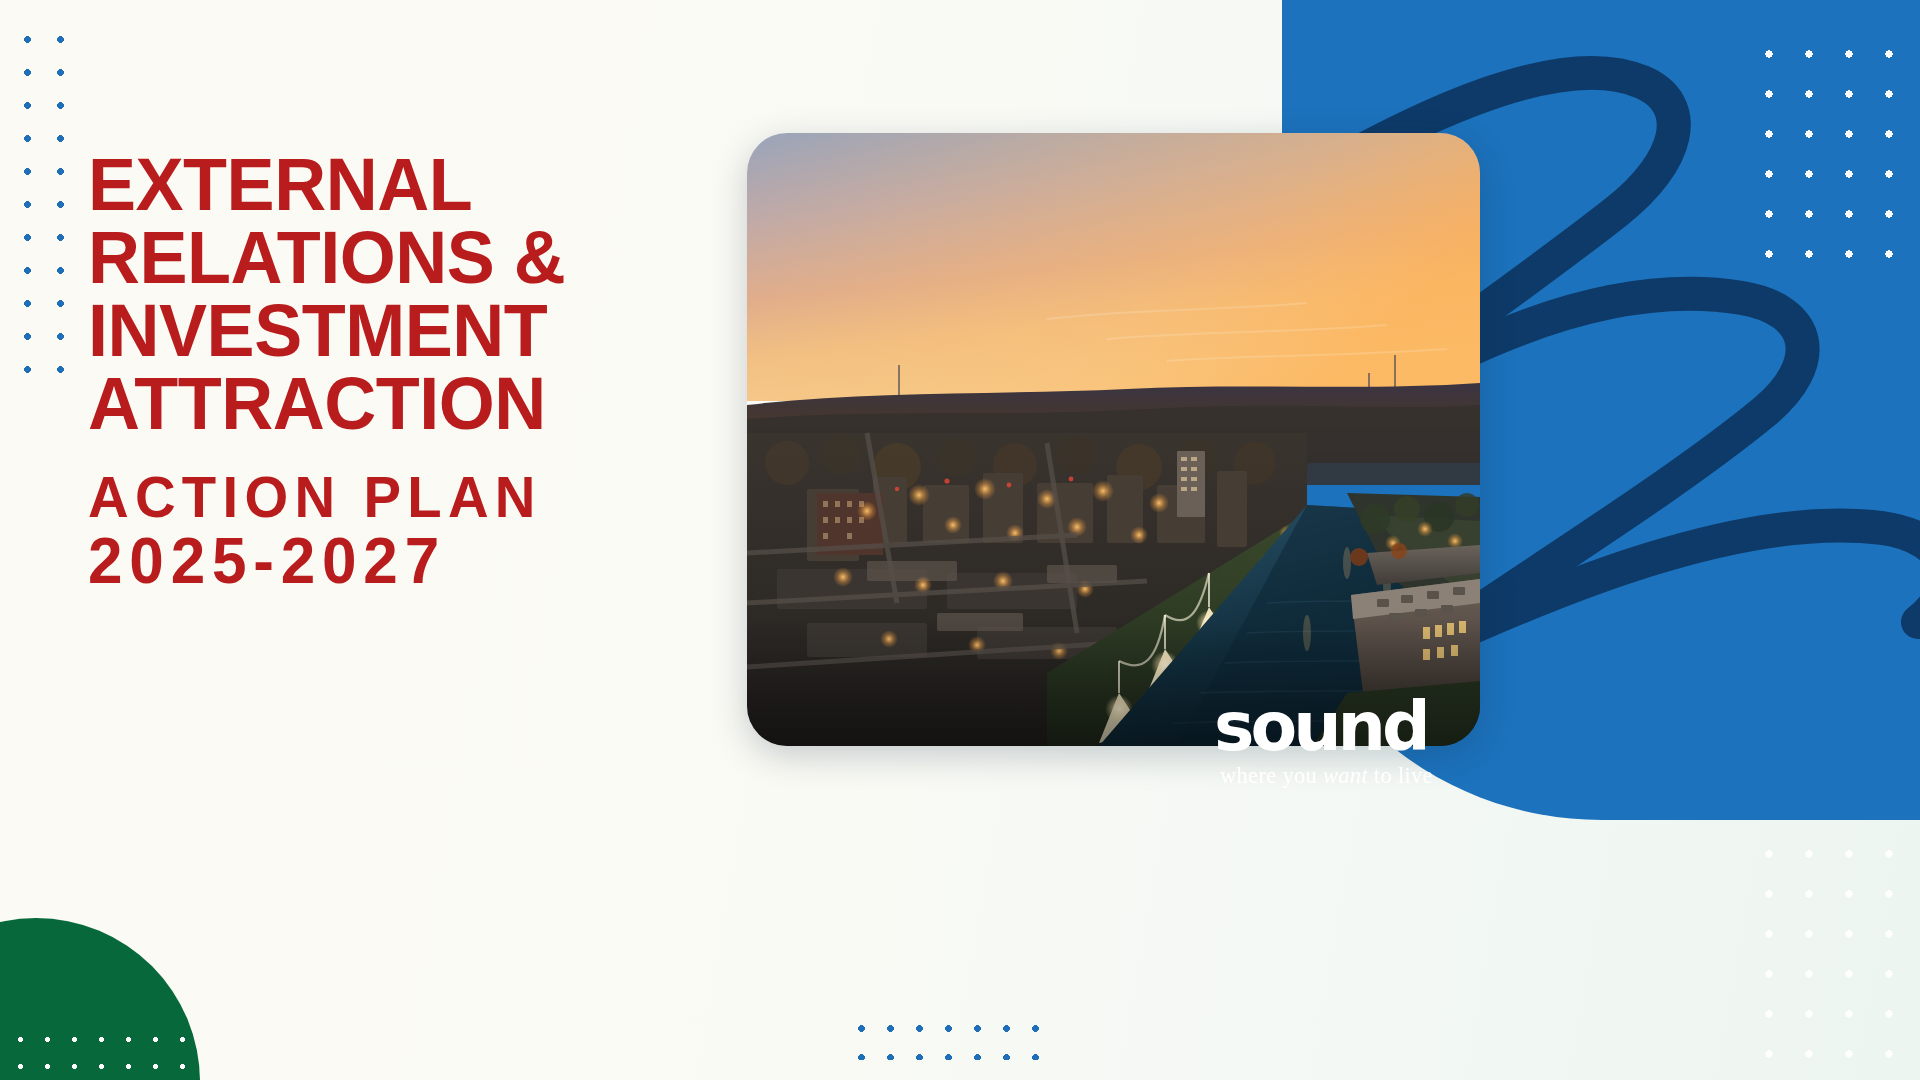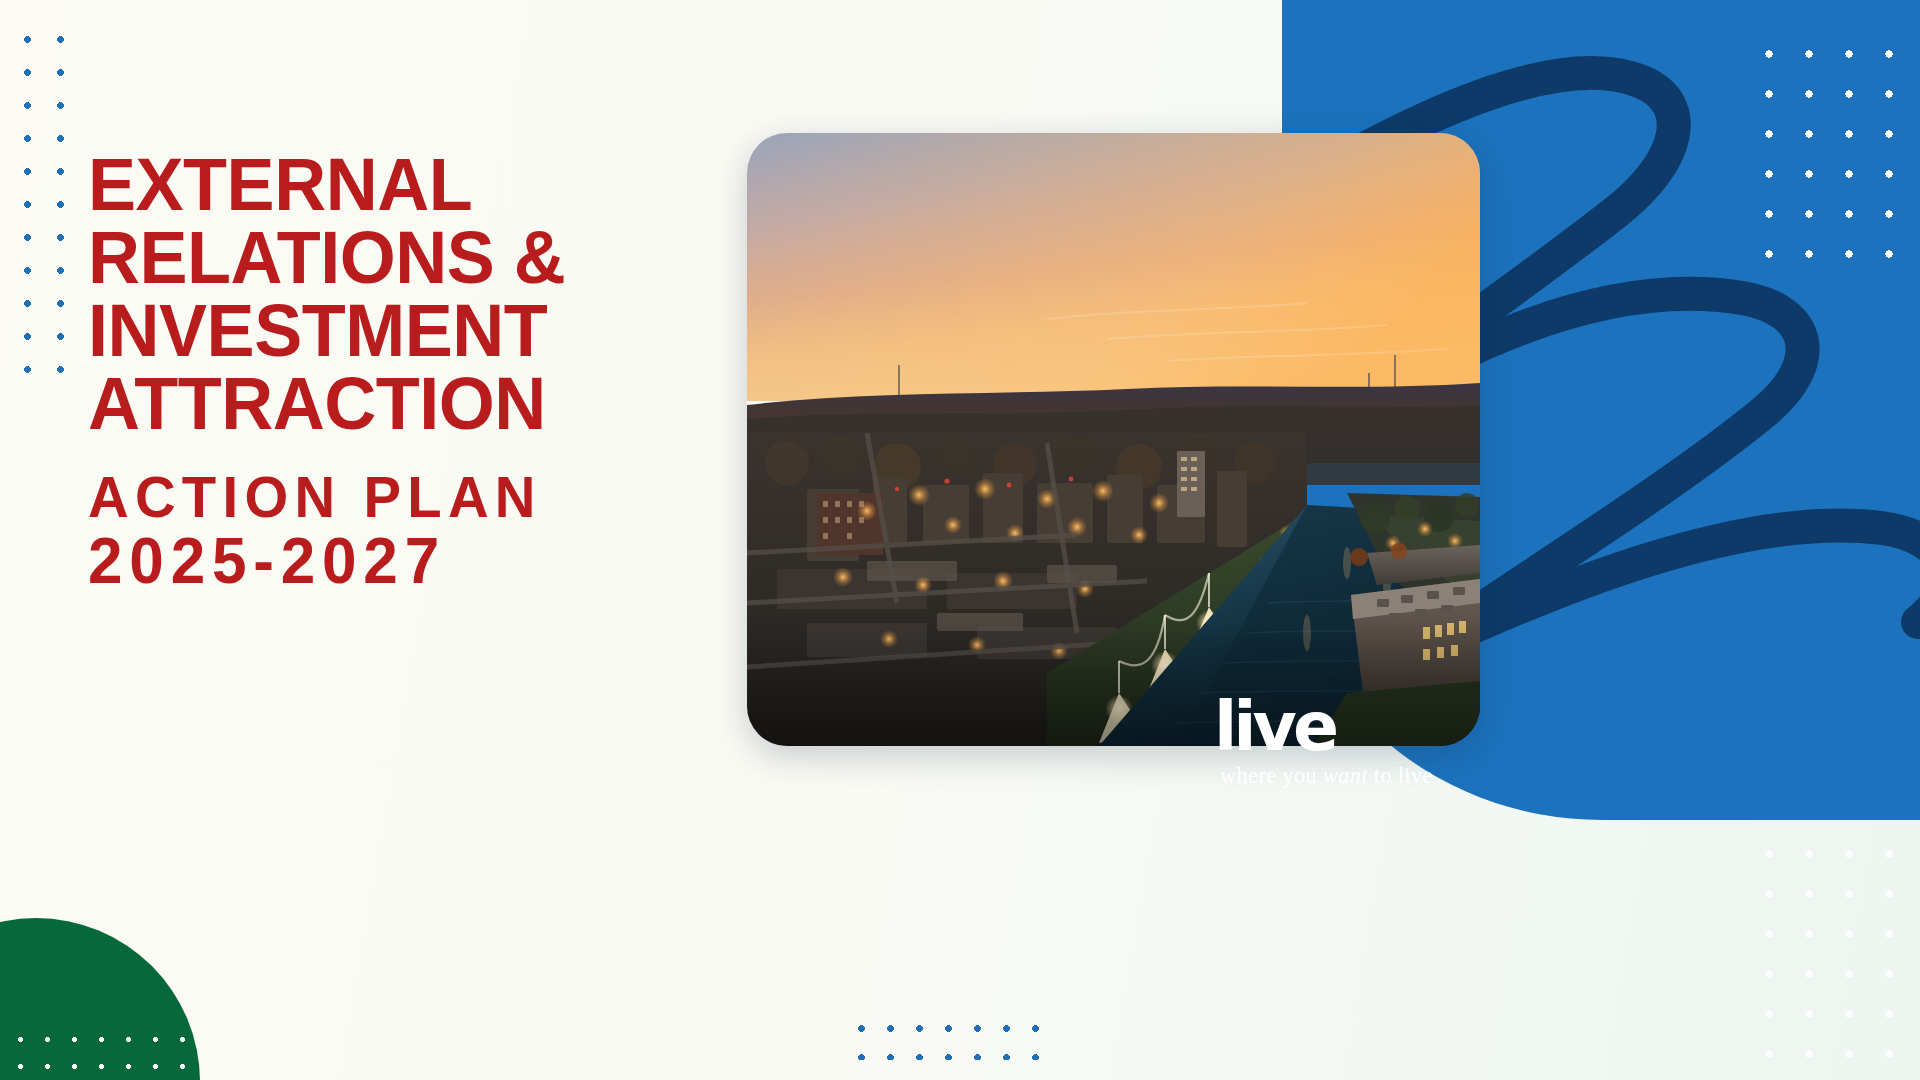--- a/index.html
+++ b/index.html
@@ -477,17 +477,17 @@
     <g>
       <circle cx="612" cy="424" r="9" fill="#7a3a18" opacity=".85"></circle>
       <circle cx="652" cy="418" r="8" fill="#8a4418" opacity=".8"></circle>
     </g>
 
     <rect x="0" y="330" width="733" height="283" fill="url(#vign)"></rect>
   </svg>
 </div>
 
 <div class="logo">
-  <span class="logo-word2">live</span>
+  <span class="logo-word2">sound</span>
   <div class="logo-tagline">
     <span>where you </span><i>want</i><span> to live</span>
   </div>
 </div>
 
 </body></html>

